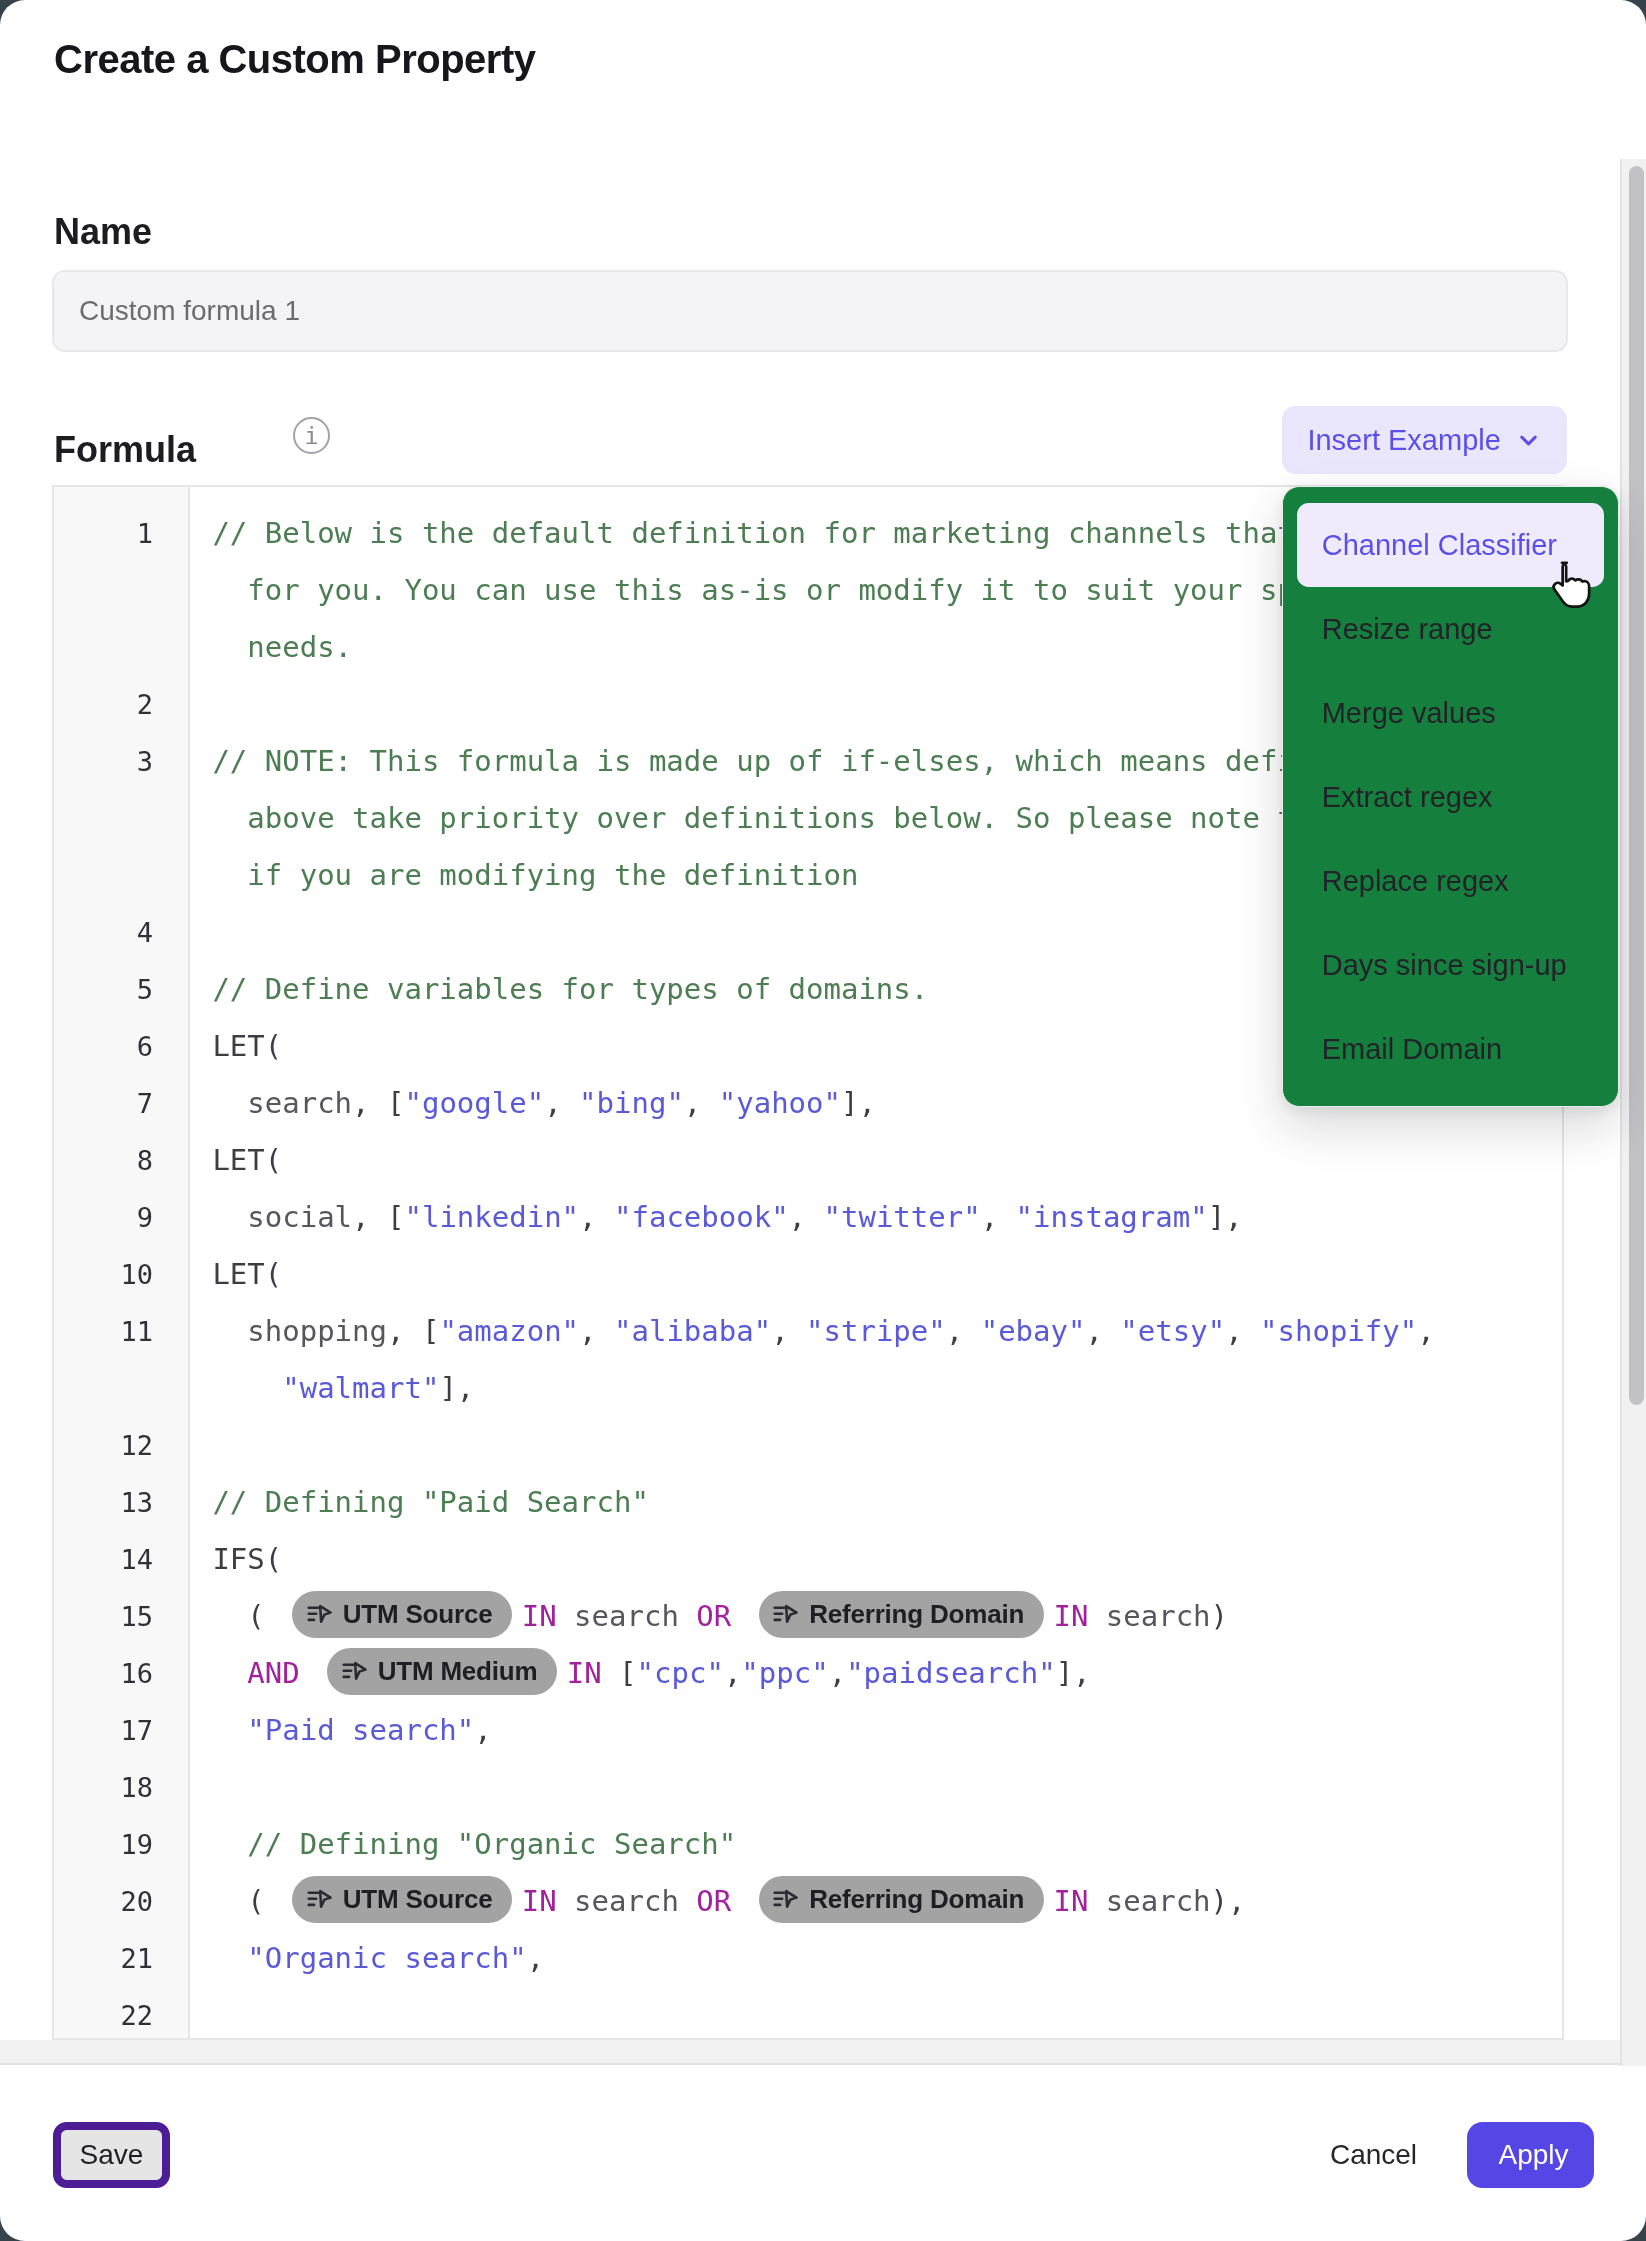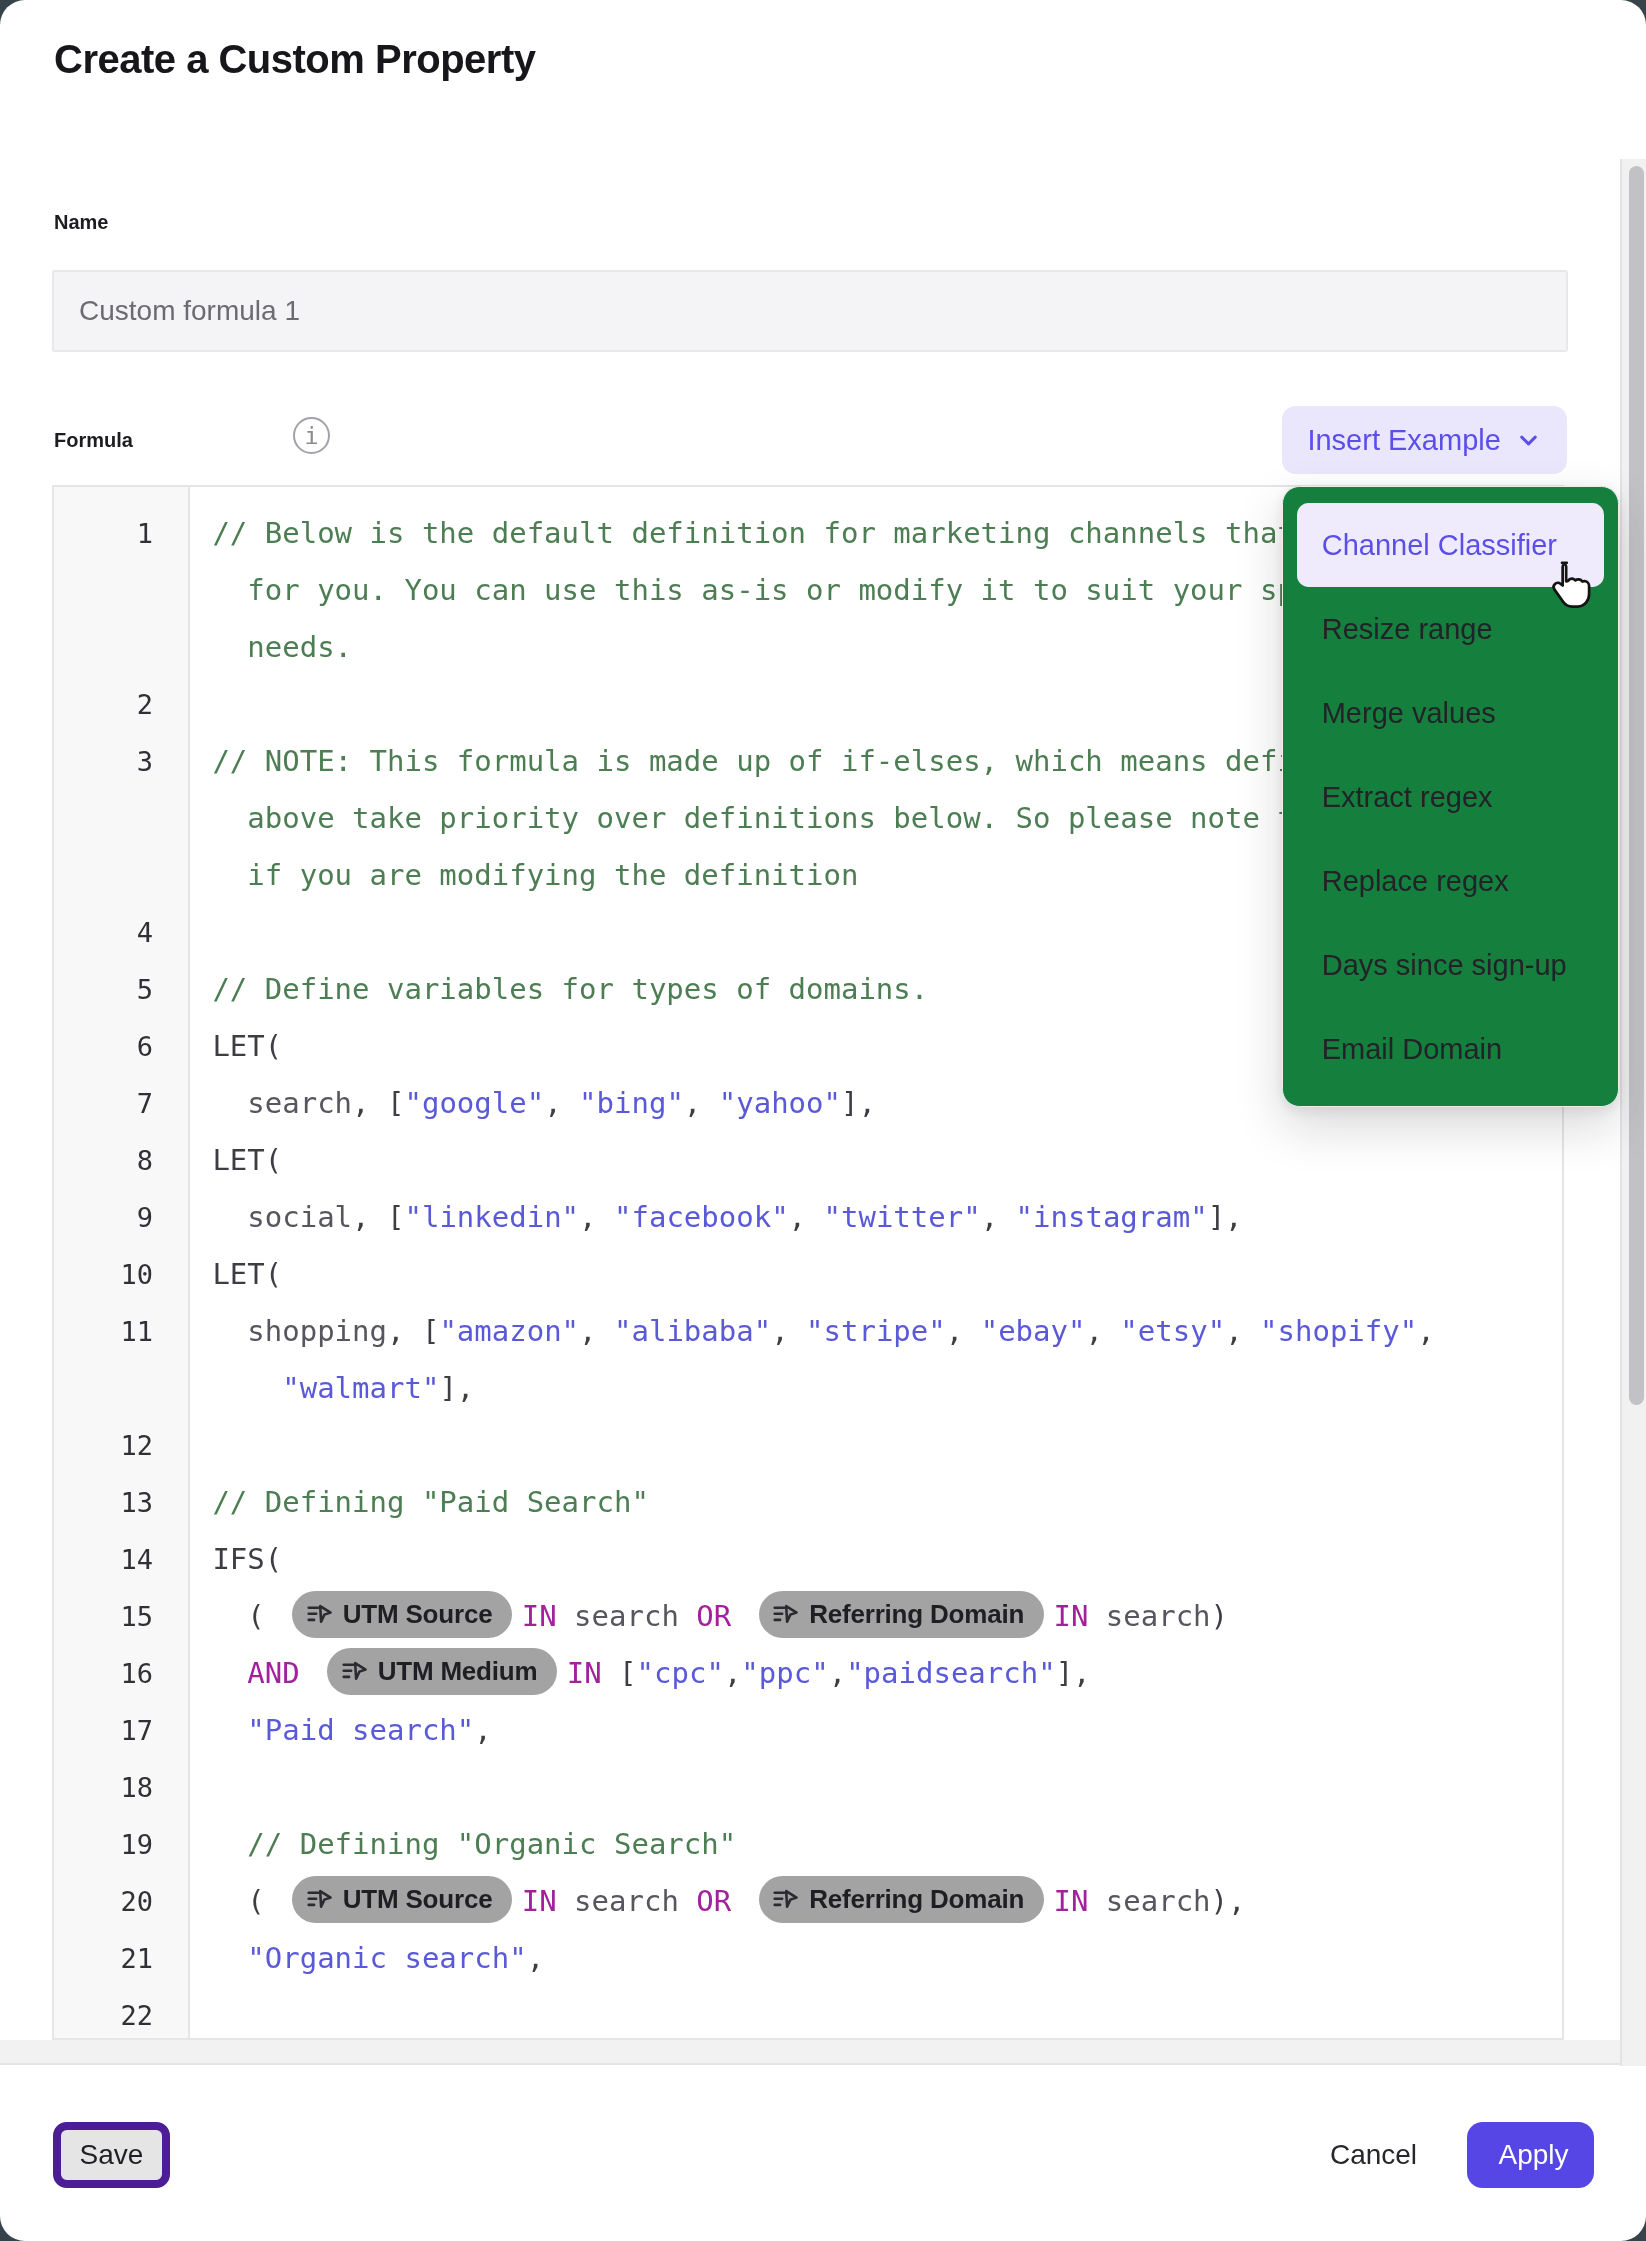--- a/index.html
+++ b/index.html
@@ -12,26 +12,26 @@
   }
   .modal{
     position:absolute;inset:0;
     background:#ffffff;border-radius:25px;overflow:hidden;
   }
   .page-title{
     position:absolute;left:54px;top:37px;
     font-size:40px;font-weight:700;color:#17171b;letter-spacing:-0.5px;
   }
   .field-label{
-    position:absolute;font-size:20px;font-weight:600;color:#1c1c21;
+    position:absolute;font-size:36px;font-weight:600;color:#1c1c21;
   }
   .name-label{left:54px;top:211px;}
   .name-input{
     position:absolute;left:52px;top:270px;width:1516px;height:82px;
-    box-sizing:border-box;background:#f4f4f6;border:2px solid #e8e8ea;border-radius:3px;
+    box-sizing:border-box;background:#f4f4f6;border:2px solid #e8e8ea;border-radius:13px;
     font-family:"Liberation Sans",sans-serif;
     font-size:28px;color:#6b6b72;padding:0 0 0 25px;outline:none;
   }
   .formula-label{left:54px;top:429px;}
   .info-icon{
     position:absolute;left:293px;top:417px;width:37px;height:37px;
     border:2.9px solid #a2a2a8;border-radius:50%;
     color:#8a8a90;font-family:"DejaVu Sans Mono",monospace;
     font-size:23.4px;display:flex;align-items:center;justify-content:center;
     box-sizing:border-box;

